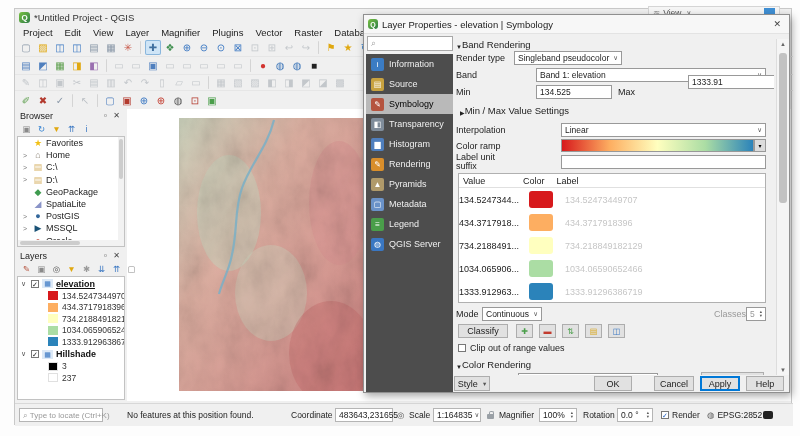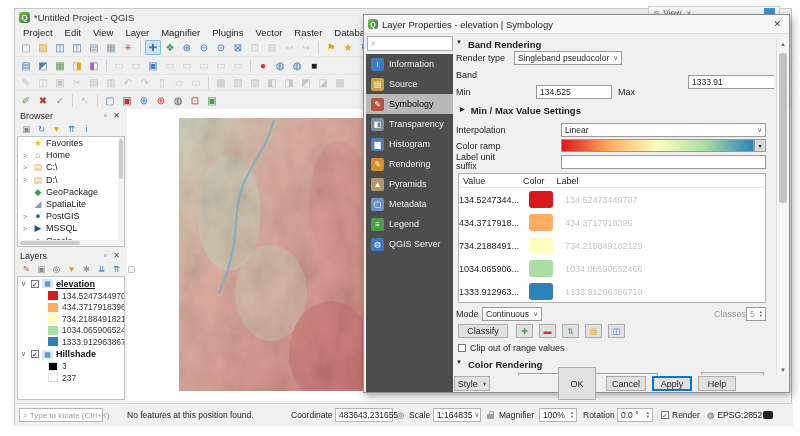--- a/index.html
+++ b/index.html
@@ -48,21 +48,21 @@
   
   .dialog{left:363px;top:14px;width:427px;height:379px;background:#f0f0f0;border:1px solid #8f8f8f;box-shadow:2px 3px 8px rgba(0,0,0,.35);z-index:10;box-sizing:border-box}
   .dtitle{display:flex;align-items:center;gap:4px;height:18px;background:#f7f7f7;border-bottom:1px solid #e3e3e3;padding:0 4px;font-size:9.5px;color:#222}
   .dtitle .sp{flex:1}
   .dsearch{left:3px;top:21px;width:86px;height:15px;background:#fff;border:1px solid #a8a8a8;display:flex;align-items:center;padding:0 3px;box-sizing:border-box;font-size:9px;color:#999}
   .dsidebar{left:2px;top:39px;width:87px;height:338px;background:#4d4d4d;overflow:hidden}
   .sbitem{display:flex;align-items:center;gap:5px;height:20px;padding-left:5px;color:#f0f0f0;font-size:9px}
   .sbitem[data-active="true"]{background:#b9b9b9;color:#000}
   .sbicon{width:13px;height:13px;border-radius:2px;color:#fff;font-size:8px;display:flex;align-items:center;justify-content:center;flex:0 0 auto}
   .dcontent{left:92px;top:24px;width:318px;height:336px;overflow:hidden}
-  .sechead{font-size:9.5px;font-weight:bold;color:#222;display:flex;gap:6px;align-items:flex-start}
+  .sechead{font-size:9.5px;font-weight:normal;color:#222;display:flex;gap:0;align-items:flex-end}
   .flabel{font-size:9px;color:#222}
   .combo{background:#fff;border:1px solid #999;height:14px;display:flex;align-items:center;box-sizing:border-box;padding:0 3px;font-size:8.5px;color:#222;white-space:nowrap;overflow:hidden}
   .combo .ct{flex:1;overflow:hidden}
   .caret{font-size:6.5px;color:#555;margin-left:2px}
   .tinput{background:#fff;border:1px solid #999;height:14px;box-sizing:border-box;display:flex;align-items:center;padding:0 3px;font-size:8.5px;color:#222}
   .btn{background:#e1e1e1;border:1px solid #adadad;display:flex;align-items:center;justify-content:center;font-size:9px;color:#222;box-sizing:border-box}
   .btn.focus{border-color:#0078d7;box-shadow:inset 0 0 0 1px #0078d7}
   .ctable{background:#fff;border:1px solid #b0b0b0;box-sizing:border-box;font-size:9px}
   .thead{display:flex;height:13px;align-items:center;border-bottom:1px solid #e0e0e0;color:#222}
   .trow{display:flex;align-items:center;height:23px}
@@ -495,20 +495,24 @@
     <div class="abs sechead" style="left:0;top:0" data-name="band-rendering-section">
       <span style="font-size:6px" data-name="collapse-arrow-icon">▼</span>
       <span>Band Rendering</span>
     </div>
     <span class="abs flabel" style="left:0;top:14px" data-name="render-type-label">Render type</span>
     <div class="abs combo" style="left:58px;top:12px;width:108px" data-name="render-type-combo">
       <span class="ct">Singleband pseudocolor</span>
       <span class="caret" data-name="chevron-down-icon">∨</span>
     </div>
     <span class="abs flabel" style="left:0;top:31px" data-name="band-label">Band</span>
+    <div class="abs combo" style="left:80px;top:29px;width:230px" data-name="band-combo">
+      <span class="ct">Band 1: elevation</span>
+      <span class="caret" data-name="chevron-down-icon">∨</span>
+    </div>
     <span class="abs flabel" style="left:0;top:48px" data-name="min-label">Min</span>
     <div class="abs tinput" style="left:80px;top:46px;width:76px" data-name="min-input">
       <span>134.525</span>
     </div>
     <span class="abs flabel" style="left:162px;top:48px" data-name="max-label">Max</span>
     <div class="abs tinput" style="left:232px;top:36px;width:87px" data-name="max-input">
       <span>1333.91</span>
     </div>
     <div class="abs sechead" style="left:4px;top:66px" data-name="minmax-settings-section">
       <span style="font-size:6px" data-name="expand-arrow-icon">▶</span>
@@ -620,24 +624,24 @@
     <span class="arr" style="top:2px" data-name="scroll-up-icon">▲</span>
     <div class="thumb" style="top:14px;height:150px"></div>
     <span class="arr" style="bottom:2px" data-name="scroll-down-icon">▼</span>
   </div>
 
   <div class="abs dbottom" data-name="dialog-button-bar">
     <div class="btn" style="width:36px;height:15px;gap:3px" data-name="style-menu-button">
       <span>Style</span>
       <span class="caret" data-name="chevron-down-icon">▾</span>
     </div>
-    <div class="btn" style="width:38px;height:33px;margin-left:68px" data-name="ok-button">
+    <div class="btn" style="width:38px;height:15px;margin-left:104px" data-name="ok-button">
         <span>OK</span>
       </div>
-    <div class="btn" style="width:40px;height:15px;margin-left:10px" data-name="cancel-button">
+    <div class="btn" style="width:40px;height:15px;margin-left:22px" data-name="cancel-button">
         <span>Cancel</span>
       </div>
     <div class="btn focus" style="width:40px;height:15px;margin-left:6px" data-name="apply-button">
         <span>Apply</span>
       </div>
     <div class="btn" style="width:38px;height:15px;margin-left:6px" data-name="help-button">
         <span>Help</span>
       </div>
   </div>
 </div>

